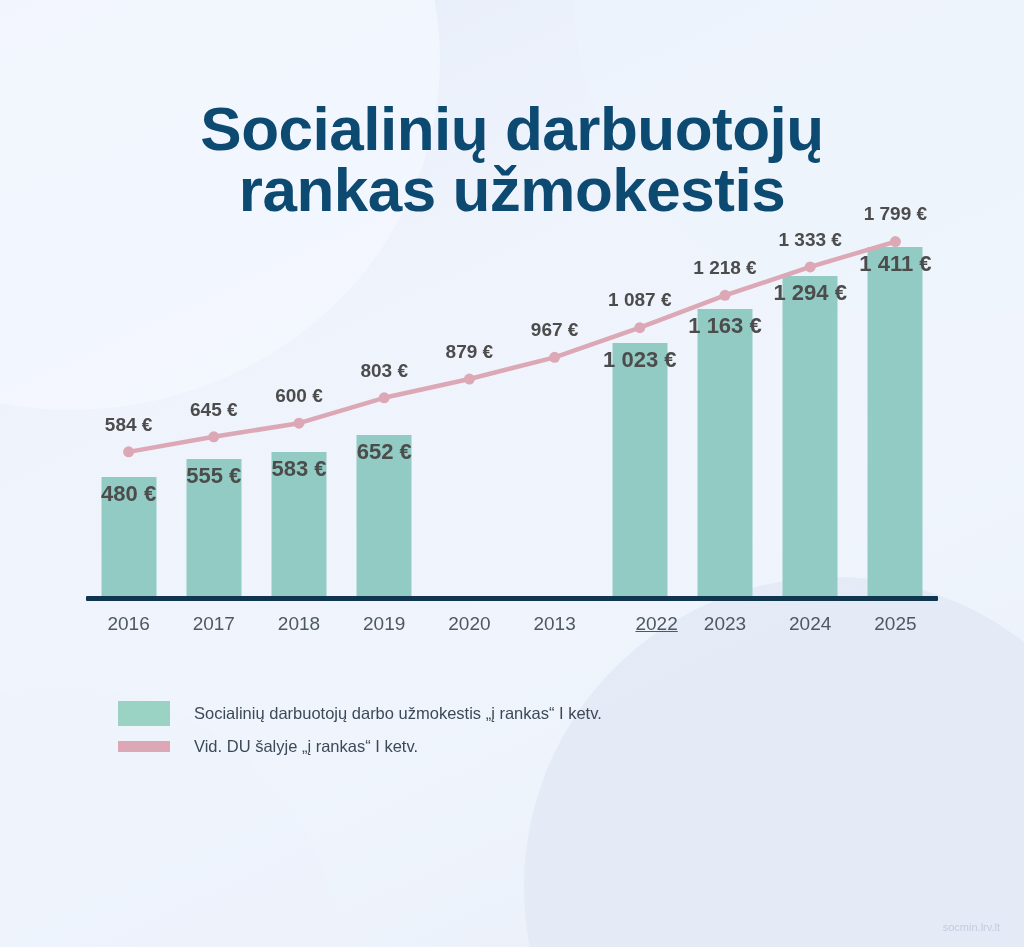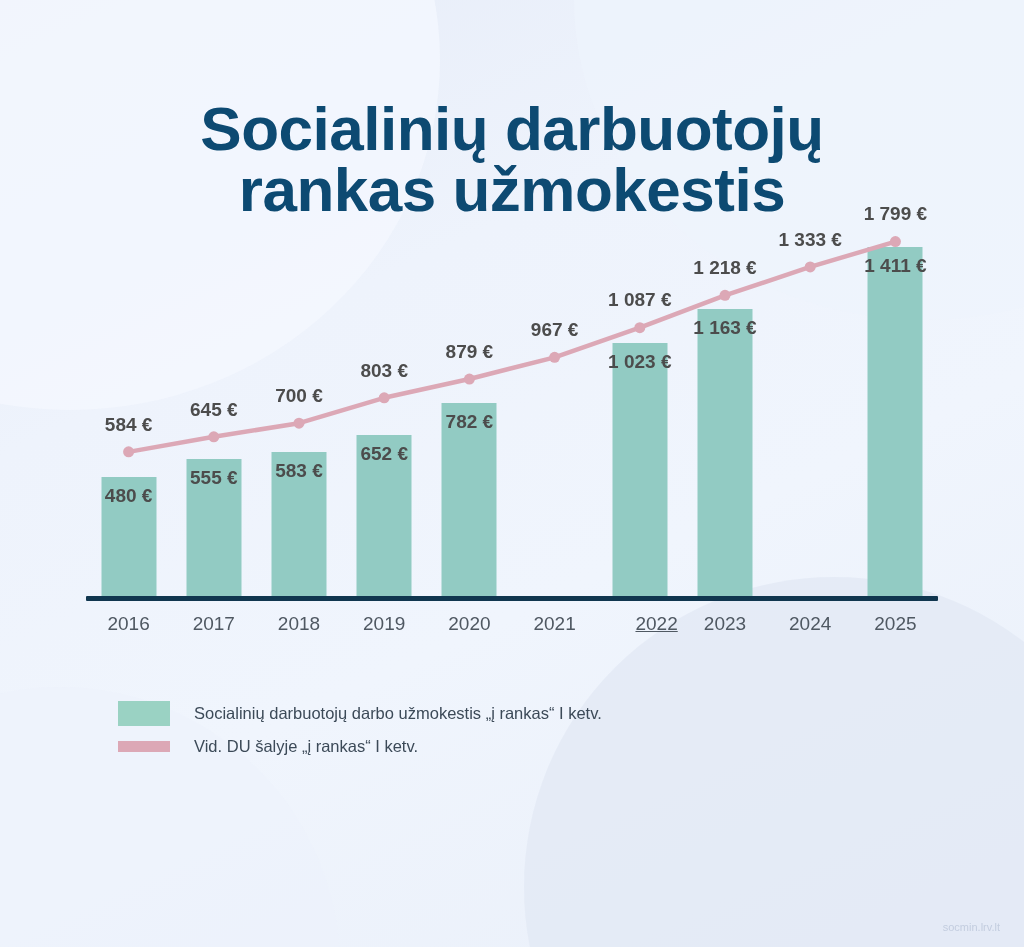--- a/index.html
+++ b/index.html
@@ -127,21 +127,21 @@
     transform: translateX(-50%);
     width: 55px;
     background: #92cbc3;
   }
   .bar-label {
     position: absolute;
     left: 50%;
     transform: translateX(-50%);
     white-space: nowrap;
     color: #4c4c4c;
-    font-size: 19px;
+    font-size: 22px;
     font-weight: bold;
   }
   .line-svg {
     position: absolute;
     left: 0;
     top: 0;
     width: 852px;
     height: 368px;
     overflow: visible;
   }
@@ -239,31 +239,31 @@
             <div class="bar-label" style="bottom: 106.996px;">555 €</div>
           </div>
           <div class="bar-slot" style="left: 170.4px;">
             <div class="bar" style="height: 143.908px; background: rgb(146, 203, 195);"></div>
             <div class="bar-label" style="bottom: 113.908px;">583 €</div>
           </div>
           <div class="bar-slot" style="left: 255.6px;">
             <div class="bar" style="height: 160.94px; background: rgb(146, 203, 195);"></div>
             <div class="bar-label" style="bottom: 130.94px;">652 €</div>
           </div>
-          <div class="bar-slot" style="left: 340.8px;">
-            <div class="bar" style="height: 193.029px; background: rgb(146, 203, 195);"></div>
-            <div class="bar-label" style="bottom: 163.029px;">782 €</div>
-          </div>
           <div class="bar-slot" style="left: 511.2px;">
             <div class="bar" style="height: 252.517px; background: rgb(146, 203, 195);"></div>
             <div class="bar-label" style="bottom: 222.517px;">1 023 €</div>
           </div>
           <div class="bar-slot" style="left: 596.4px;">
             <div class="bar" style="height: 287.075px; background: rgb(146, 203, 195);"></div>
             <div class="bar-label" style="bottom: 257.075px;">1 163 €</div>
+          </div>
+          <div class="bar-slot" style="left: 681.6px;">
+            <div class="bar" style="height: 319.411px; background: rgb(146, 203, 195);"></div>
+            <div class="bar-label" style="bottom: 289.411px;">1 294 €</div>
           </div>
           <div class="bar-slot" style="left: 766.8px;">
             <div class="bar" style="height: 348.291px; background: rgb(146, 203, 195);"></div>
             <div class="bar-label" style="bottom: 318.291px;">1 411 €</div>
           </div>
         </div>
       <svg class="line-svg" id="line-layer" viewBox="0 0 852 368" preserveAspectRatio="none">
           <polyline points="42.6,218.84544 127.80000000000001,203.7882 213,190.212 298.20000000000005,164.78748000000002 383.40000000000003,146.02764000000002 468.6,124.30571999999998 553.8000000000001,94.68491999999998 639,62.34887999999995 724.2,33.962279999999964 809.4000000000001,8.537759999999992" fill="none" stroke="#dca8b6" stroke-width="4.5" stroke-linejoin="round" stroke-linecap="round"></polyline>
           <circle cx="42.6" cy="218.84544" r="5.5" fill="#dca8b6"></circle>
           <circle cx="127.80000000000001" cy="203.7882" r="5.5" fill="#dca8b6"></circle>
@@ -272,38 +272,38 @@
           <circle cx="383.40000000000003" cy="146.02764000000002" r="5.5" fill="#dca8b6"></circle>
           <circle cx="468.6" cy="124.30571999999998" r="5.5" fill="#dca8b6"></circle>
           <circle cx="553.8000000000001" cy="94.68491999999998" r="5.5" fill="#dca8b6"></circle>
           <circle cx="639" cy="62.34887999999995" r="5.5" fill="#dca8b6"></circle>
           <circle cx="724.2" cy="33.962279999999964" r="5.5" fill="#dca8b6"></circle>
           <circle cx="809.4000000000001" cy="8.537759999999992" r="5.5" fill="#dca8b6"></circle>
         </svg>
       <div id="line-labels-layer">
           <div class="line-label" style="left: 42.6px; top: 180.845px;">584 €</div>
           <div class="line-label" style="left: 127.8px; top: 165.788px;">645 €</div>
-          <div class="line-label" style="left: 213px; top: 152.212px;">700 €</div>
+          <div class="line-label" style="left: 213px; top: 152.212px;">600 €</div>
           <div class="line-label" style="left: 298.2px; top: 126.787px;">803 €</div>
           <div class="line-label" style="left: 383.4px; top: 108.028px;">879 €</div>
           <div class="line-label" style="left: 468.6px; top: 86.3057px;">967 €</div>
           <div class="line-label" style="left: 553.8px; top: 56.6849px;">1 087 €</div>
           <div class="line-label" style="left: 639px; top: 24.3489px;">1 218 €</div>
           <div class="line-label" style="left: 724.2px; top: -4.03772px;">1 333 €</div>
           <div class="line-label" style="left: 809.4px; top: -29.4622px;">1 799 €</div>
         </div>
       <div class="axis-line"></div>
     </div>
     <div class="xlabels" id="xlabels-layer">
         <div class="xlabel" style="left: 0px;">2016</div>
         <div class="xlabel" style="left: 85.2px;">2017</div>
         <div class="xlabel" style="left: 170.4px;">2018</div>
         <div class="xlabel" style="left: 255.6px;">2019</div>
         <div class="xlabel" style="left: 340.8px;">2020</div>
-        <div class="xlabel" style="left: 426px;">2021</div>
+        <div class="xlabel" style="left: 426px;">2013</div>
         <div class="xlabel" style="left: 528px; text-decoration: underline;">2022</div>
         <div class="xlabel" style="left: 596.4px;">2023</div>
         <div class="xlabel" style="left: 681.6px;">2024</div>
         <div class="xlabel" style="left: 766.8px;">2025</div>
       </div>
   </div>
 
   <div class="legend">
     <div class="legend-row">
       <span class="swatch-bar"></span>

